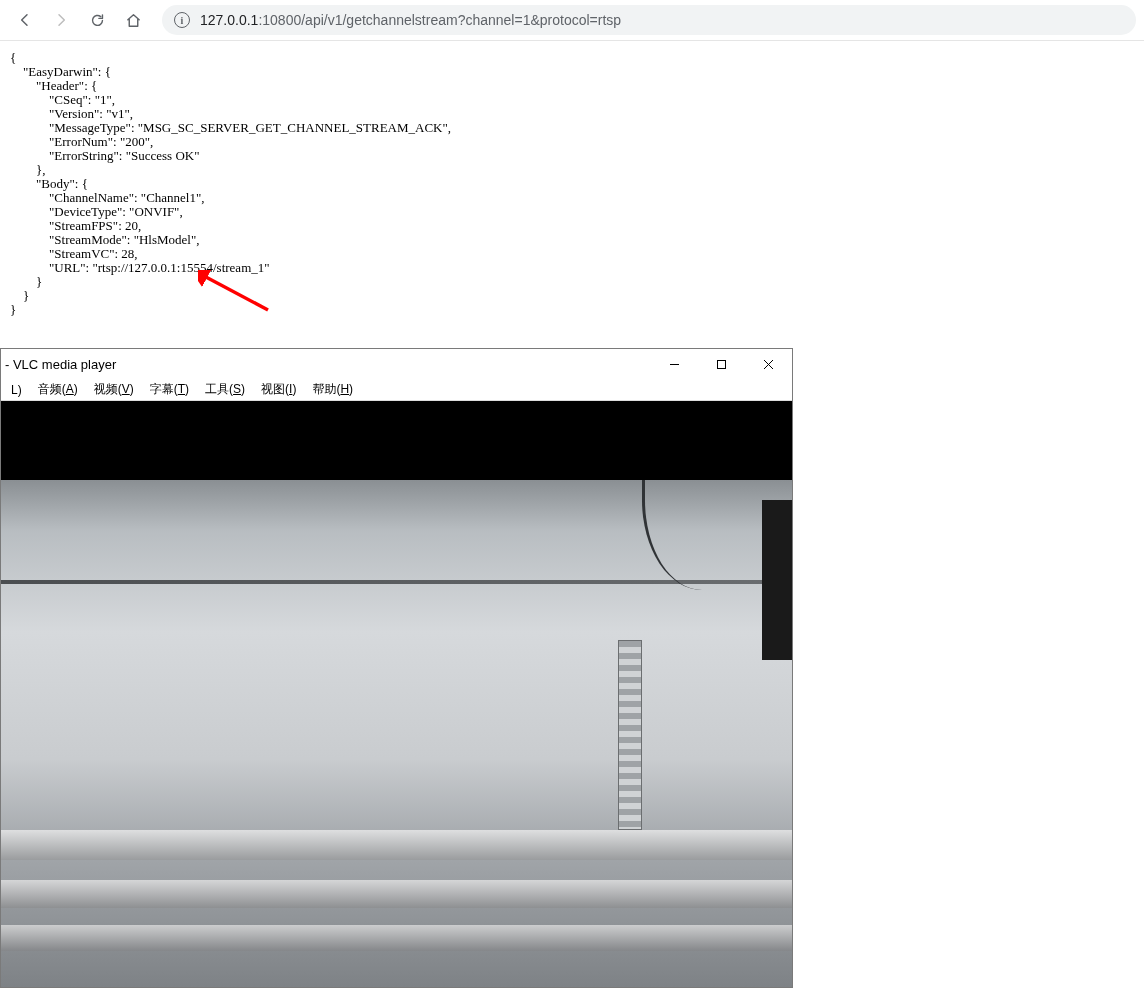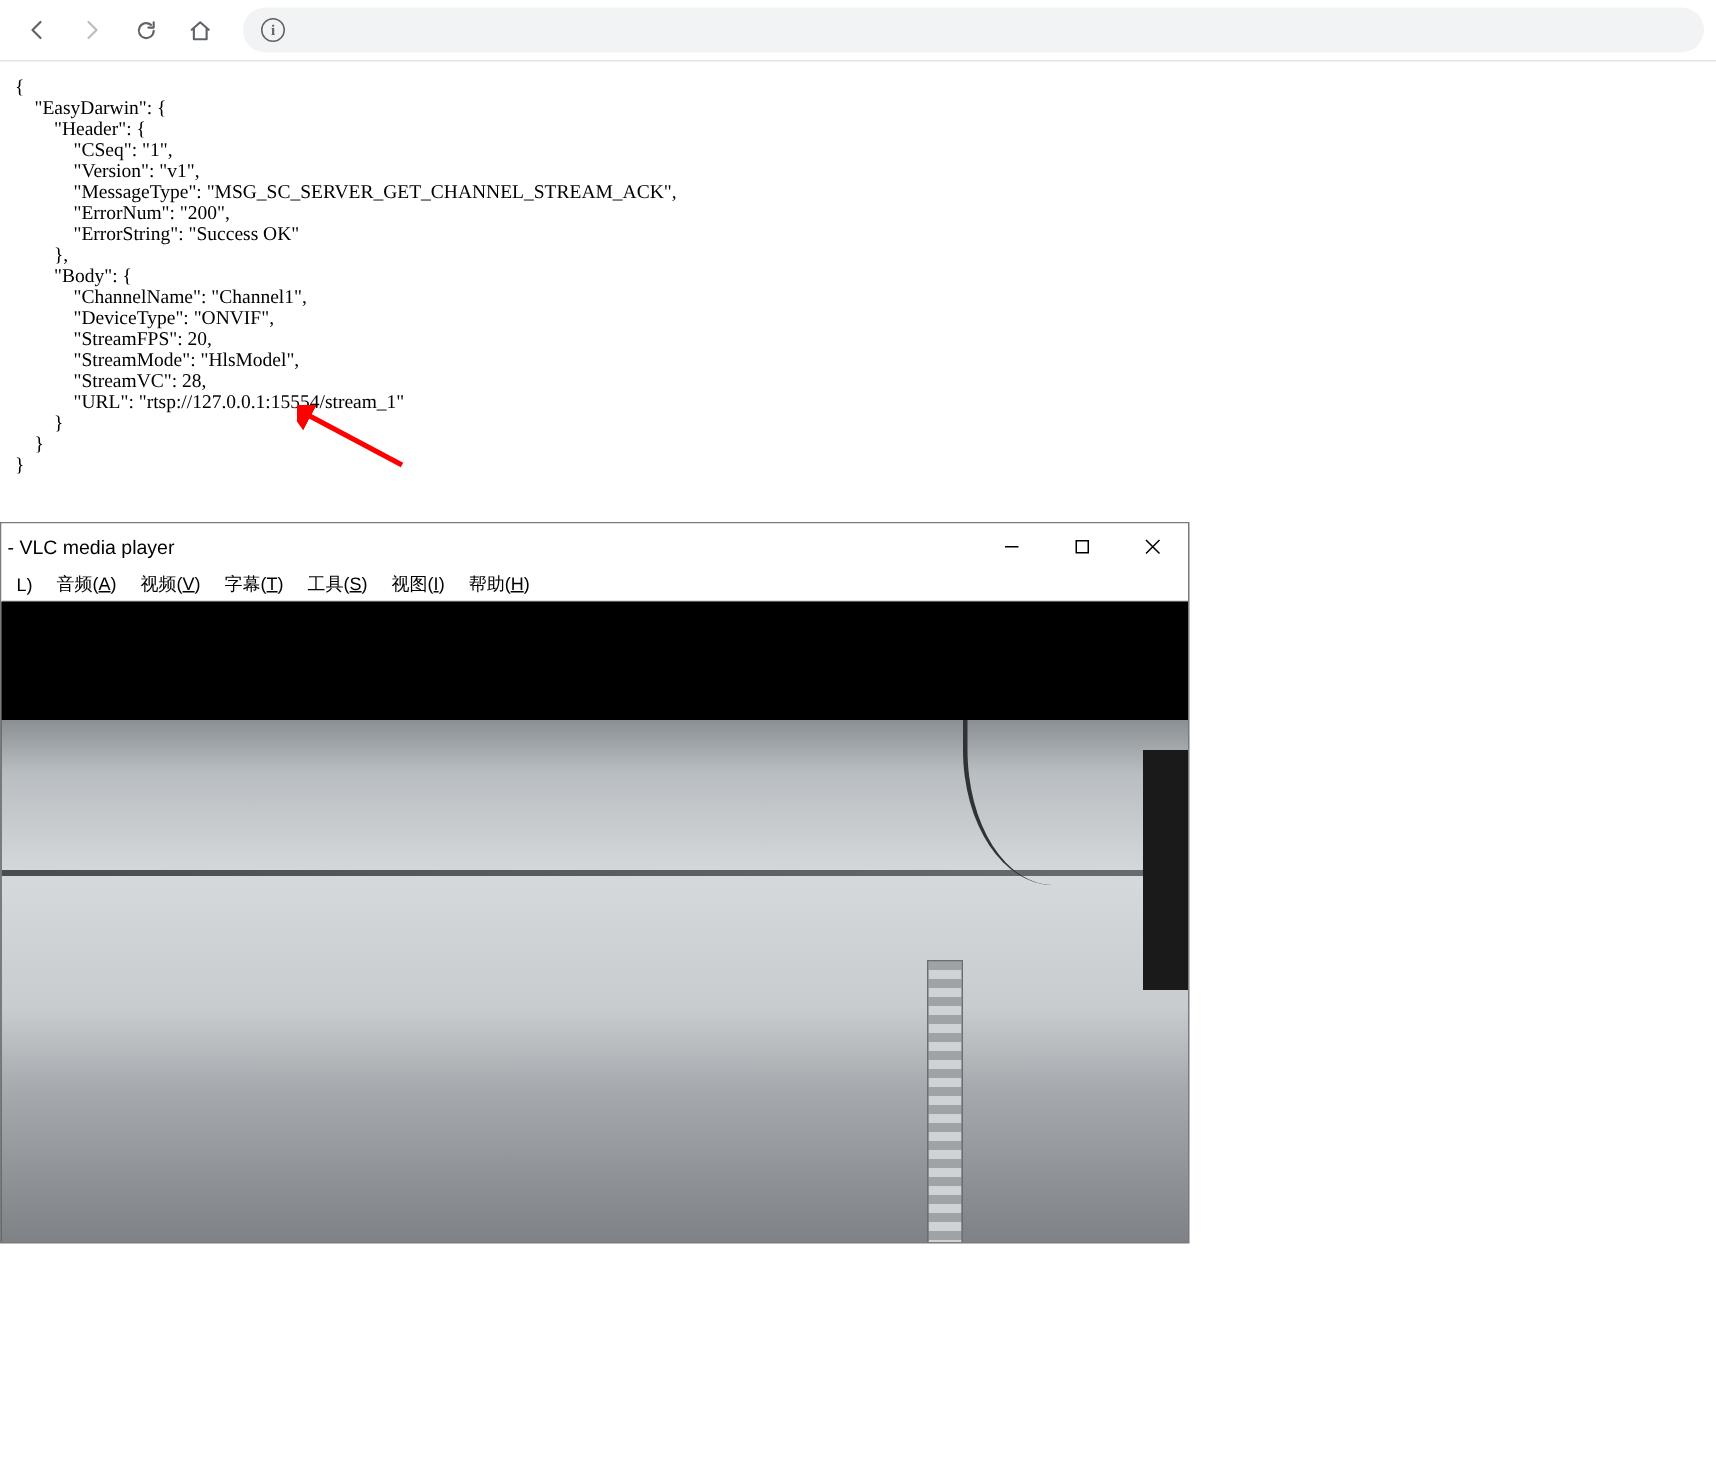--- a/index.html
+++ b/index.html
@@ -68,21 +68,21 @@
       left: 198px;
       top: 270px;
       pointer-events: none;
     }
 
     .vlc-window {
       position: absolute;
       left: 0;
       top: 348px;
       width: 793px;
-      height: 481px;
+      height: 640px;
       background: #fff;
       border: 1px solid #7a7a7a;
       display: flex;
       flex-direction: column;
     }
     .vlc-titlebar {
       height: 30px;
       background: #fff;
       display: flex;
       align-items: center;
@@ -167,20 +167,23 @@
         <path d="M19 12 A7 7 0 1 1 16.5 6.5 M19 4 V9 H14" stroke="#5f6368" stroke-width="2" fill="none" stroke-linecap="round" stroke-linejoin="round"></path>
       </svg>
   </div>
   <div class="nav-btn">
     <svg width="17" height="17" viewBox="0 0 24 24" fill="none">
         <path d="M4 11 L12 4 L20 11 M6 10 V20 H18 V10" stroke="#5f6368" stroke-width="2" fill="none" stroke-linecap="round" stroke-linejoin="round"></path>
       </svg>
   </div>
   <div class="address-bar">
     <span class="info-icon">i</span>
+    <span class="url-text">
+      <span class="url-host">127.0.0.1</span><span class="url-path">:10800/api/v1/getchannelstream?channel=1&amp;protocol=rtsp</span>
+    </span>
   </div>
 </div>
 
 <pre class="json-body" id="json-body">{
     "EasyDarwin": {
         "Header": {
             "CSeq": "1",
             "Version": "v1",
             "MessageType": "MSG_SC_SERVER_GET_CHANNEL_STREAM_ACK",
             "ErrorNum": "200",

